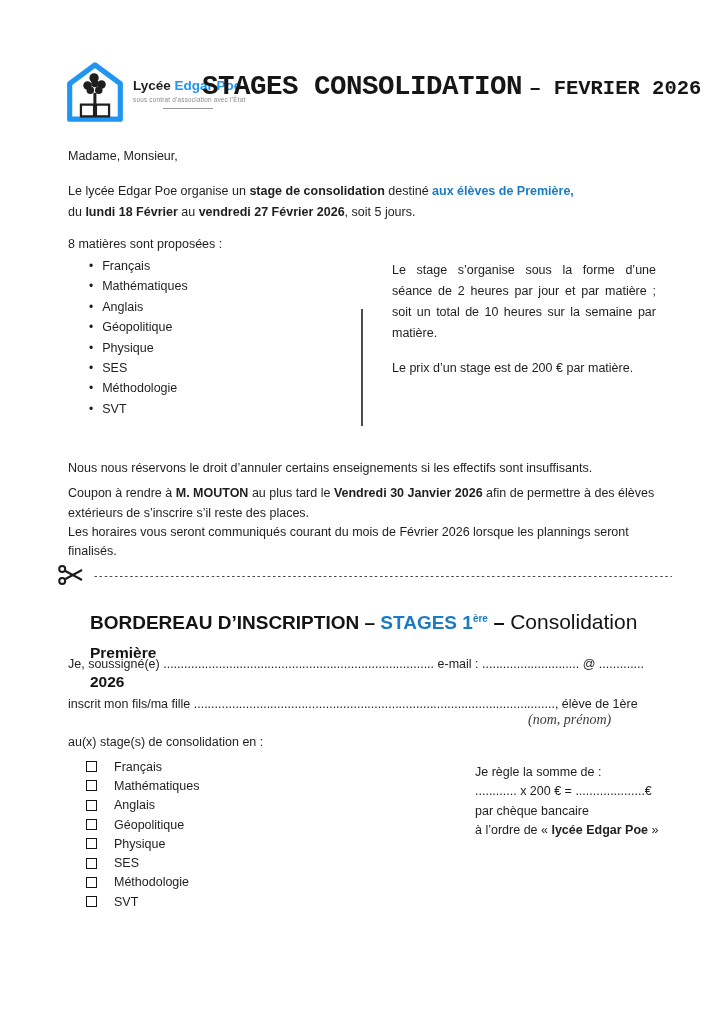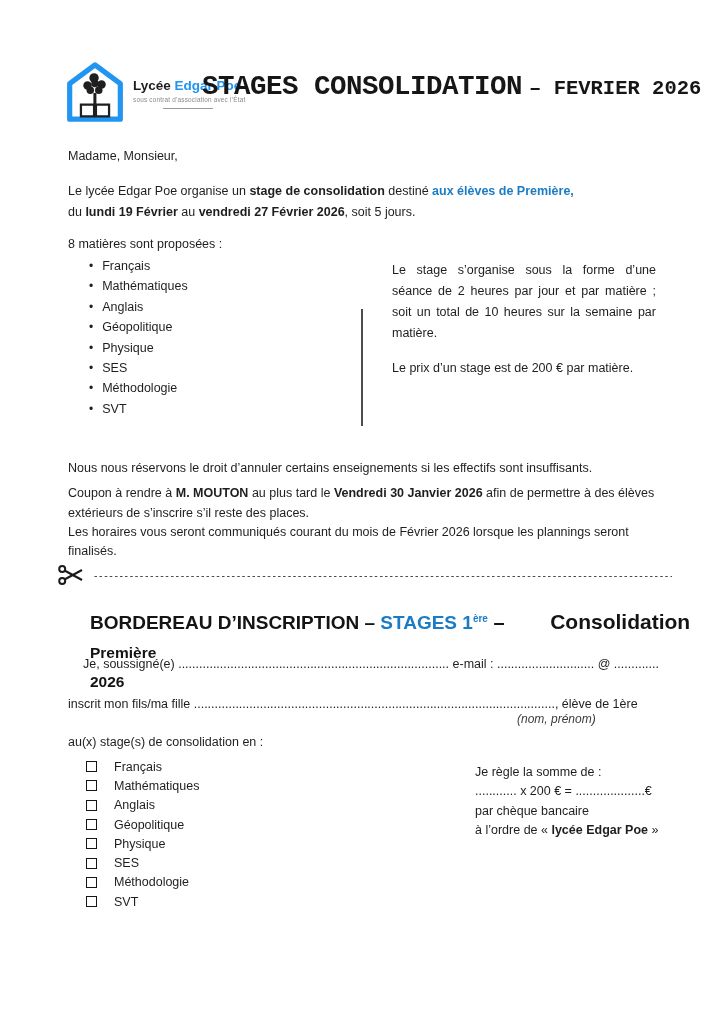--- a/index.html
+++ b/index.html
@@ -39,25 +39,25 @@
   .cutline{left:58px;top:563px;display:flex;align-items:center;}
   .dashes{margin-left:10px;font-size:10.5px;letter-spacing:1.6px;color:#2e2e2e;
           white-space:nowrap;overflow:hidden;width:578px;}
 
   
   .bord-heading{left:90px;top:605px;width:616px;line-height:27px;color:#141414;}
   .h1a{font-size:19px;font-weight:800;}
   .h1b{font-size:19px;font-weight:800;color:#1b7cc6;}
   .h1b sup{font-size:10px;}
   .h1c{font-size:20px;font-weight:800;}
-  .h1d{font-size:21px;font-weight:700;margin-left:40px;}
+  .h1d{font-size:21px;font-weight:400;}
   .h1e{font-size:15.5px;font-weight:bold;}
-  .f-line1{left:68px;top:657px;width:606px;white-space:nowrap;overflow:hidden;text-align:center;}
+  .f-line1{left:68px;top:657px;width:606px;white-space:nowrap;overflow:hidden;}
   .f-line2{left:68px;top:697px;width:606px;white-space:nowrap;overflow:hidden;}
-  .nom-prenom{left:517px;top:712px;font-size:12px;font-style:italic;color:#3a3a3a;}
+  .nom-prenom{left:528px;top:712px;font-size:14px;font-style:italic;color:#3a3a3a;font-family:Liberation Serif, serif;}
   .stages-label{left:68px;top:735px;}
   .check-list{left:86px;top:757px;}
   .check-list .row{height:19.3px;display:flex;align-items:center;}
   .checkbox{width:9px;height:9px;border:1.7px solid #151515;margin-right:17px;flex:none;}
   .payment{left:475px;top:763px;line-height:19.4px;white-space:nowrap;}
   .footer-bold{left:68px;top:961px;font-weight:bold;}
   .signature{left:413px;top:961px;font-style:italic;color:#a3a3a3;font-size:13px;}
 
   svg{display:block;}
 </style>
@@ -91,21 +91,21 @@
   </div>
 
   <div class="abs page-title">
     <span class="t-main">STAGES CONSOLIDATION</span><span class="t-suffix">– FEVRIER 2026</span>
   </div>
 
   <div class="abs salutation">Madame, Monsieur,</div>
 
   <div class="abs intro">
     <div><span>Le lycée Edgar Poe organise un </span><span class="b">stage de consolidation</span><span> destiné </span><span class="b blue">aux élèves de Première,</span></div>
-    <div><span>du </span><span class="b">lundi 19 Février</span><span> au </span><span class="b">vendredi 27 Février 2026</span><span>, soit 5 jours.</span></div>
+    <div><span>du </span><span class="b">lundi 18 Février</span><span> au </span><span class="b">vendredi 27 Février 2026</span><span>, soit 5 jours.</span></div>
   </div>
 
   <div class="abs subjects-heading">8 matières sont proposées :</div>
 
   <div class="abs bullet-list">
       <div class="row">
         <span class="bullet">•</span>
         <span>Français</span>
       </div>
       <div class="row">

